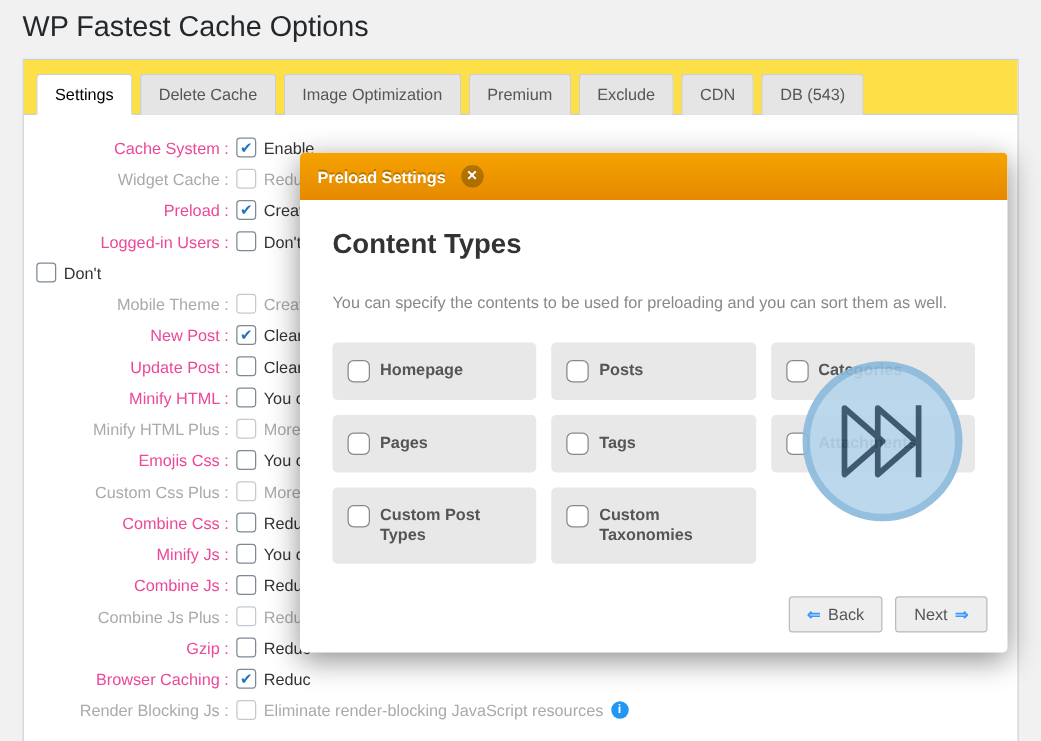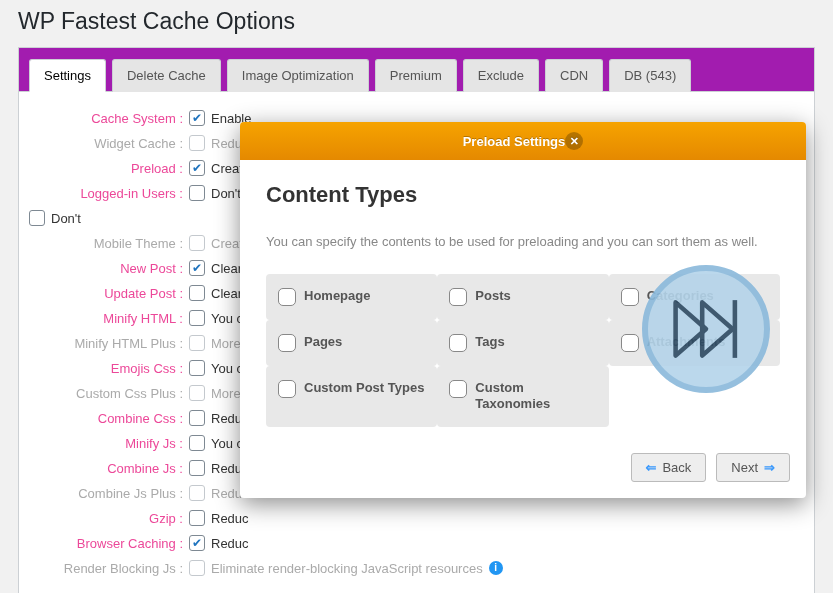--- a/index.html
+++ b/index.html
@@ -24,21 +24,21 @@
   }
   .panel {
     background: #fff;
     border: 1px solid #ccd0d4;
     padding: 0;
   }
   .tabs {
     display: flex;
     gap: 6px;
     padding: 10px 10px 0 10px;
-    background: #a21caf;
+    background: #fde047;
     border-bottom: 1px solid #ccd0d4;
   }
   .tab {
     padding: 8px 14px;
     border: 1px solid #ccd0d4;
     border-bottom: none;
     background: #e5e5e5;
     color: #555;
     font-size: 13px;
     cursor: pointer;
@@ -109,22 +109,23 @@
   }
   .modal-title {
     background: #e79400;
     background: linear-gradient(#f6a300, #e58900);
     color: #fff;
     padding: 10px 14px;
     font-weight: bold;
     font-size: 13px;
     text-shadow: 0 -1px rgba(0,0,0,.25);
     display: flex;
-    justify-content: center;
-    align-items: center;
+    justify-content: flex-start;
+    align-items: center;
+    gap: 12px;
   }
   .close-btn {
     width: 18px; height: 18px;
     border-radius: 50%;
     background: rgba(0,0,0,.25);
     color: #fff;
     text-align: center;
     line-height: 18px;
     font-size: 11px;
     cursor: pointer;
@@ -141,20 +142,21 @@
   }
   .modal-body p.sub {
     color: #888;
     font-size: 13px;
     line-height: 1.5;
     margin-bottom: 22px;
   }
   .grid {
     display: grid;
     grid-template-columns: repeat(3, 1fr);
+    gap: 12px;
   }
   .card {
     background: #e8e8e8;
     border-radius: 4px;
     padding: 14px 12px;
     font-size: 13px;
     font-weight: 600;
     color: #555;
     display: flex;
     align-items: flex-start;

